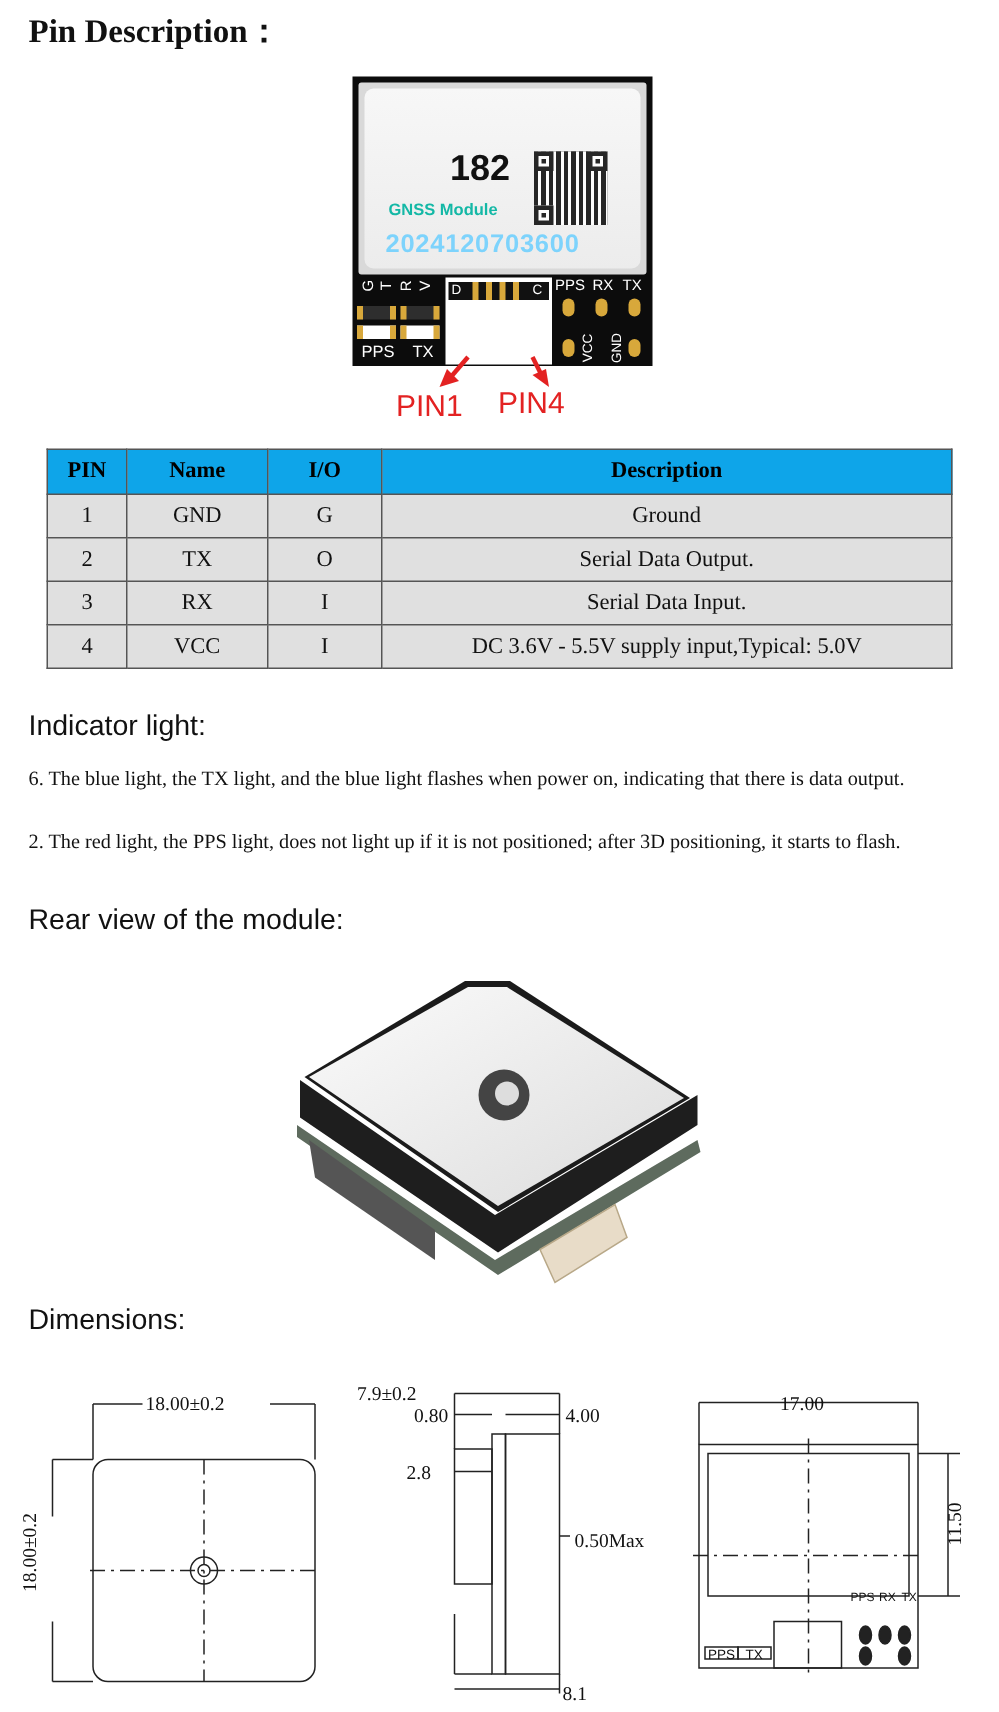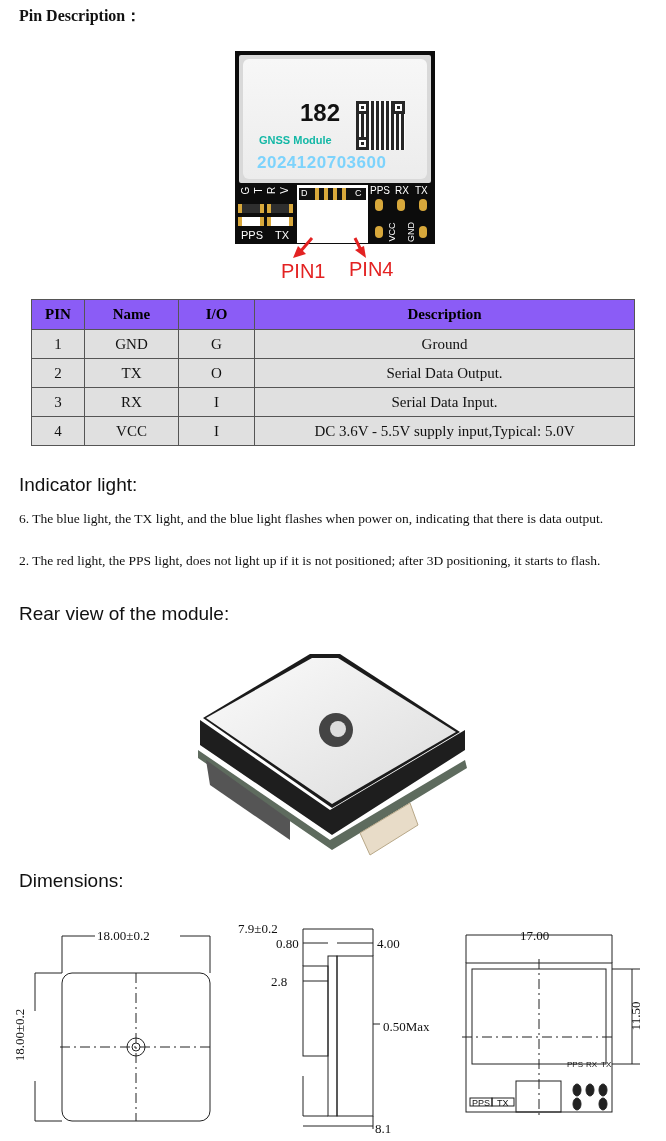--- a/index.html
+++ b/index.html
@@ -1,42 +1,42 @@
 <!DOCTYPE html>
 <html><head>
 <meta charset="utf-8">
 <style>
   html,body{margin:0;padding:0;background:#fff;}
   body{width:666px;height:1141px;position:relative;overflow:hidden;color:#111;}
   .serif{font-family:"Liberation Serif","DejaVu Serif",serif;}
   .sans{font-family:"Liberation Sans","DejaVu Sans",sans-serif;}
   .abs{position:absolute;}
-  h1.title{position:absolute;left:19px;top:6px;margin:0;font-size:16px;font-weight:bold;text-align:center;}
+  h1.title{position:absolute;left:19px;top:6px;margin:0;font-size:22px;font-weight:bold;text-align:center;}
   
   .mod{position:absolute;left:235px;top:51px;width:200px;height:193px;background:#0c0c0c;}
   .mod .can{position:absolute;left:4px;top:4px;width:192px;height:128px;background:#d9d9d9;border-radius:2px;}
   .mod .can .face{position:absolute;left:4px;top:4px;right:4px;bottom:4px;background:linear-gradient(180deg,#f7f7f7,#ececec);border-radius:6px;}
   .mod .t182{position:absolute;left:65px;top:48px;font-size:24px;font-weight:bold;color:#111;}
   .mod .tgn{position:absolute;left:24px;top:83px;font-size:11px;font-weight:bold;color:#14b8a6;}
   .mod .tsn{position:absolute;left:22px;top:102px;font-size:17px;font-weight:bold;color:#7dd3fc;letter-spacing:0.5px;}
   .qr{position:absolute;left:121px;top:50px;width:49px;height:49px;background:
      repeating-linear-gradient(90deg,#111 0 3px,#fff 3px 5px),#111;opacity:.9;}
   .qr .fp{position:absolute;width:13px;height:13px;border:3px solid #111;background:#fff;box-sizing:border-box;}
   .qr .fp::after{content:"";position:absolute;left:2px;top:2px;width:3px;height:3px;background:#111;}
   .mod .lbl{position:absolute;color:#fff;font-size:10px;font-family:"Liberation Sans",sans-serif;}
   .conn{position:absolute;left:62px;top:134px;width:71px;height:58px;background:#fff;}
   .conn .strip{position:absolute;left:2px;top:3px;width:67px;height:12px;background:#111;}
   .conn .pin{position:absolute;top:3px;width:4px;height:12px;background:#d8a83b;}
   .pad{position:absolute;width:8px;height:12px;border-radius:4px;background:#d8a83b;}
   .smd{position:absolute;width:26px;height:9px;background:#2e2e2e;border-left:4px solid #d8a83b;border-right:4px solid #d8a83b;box-sizing:border-box;}
   .smdw{position:absolute;width:26px;height:9px;background:#fff;border-left:4px solid #d8a83b;border-right:4px solid #d8a83b;box-sizing:border-box;}
-  .pinlabel{position:absolute;color:#e32222;font-size:20px;font-family:"Liberation Sans",sans-serif;margin-left:17px;}
+  .pinlabel{position:absolute;color:#e32222;font-size:20px;font-family:"Liberation Sans",sans-serif;}
   
   table.pins{position:absolute;left:31px;top:299px;width:604px;border-collapse:collapse;font-size:15px;}
-  table.pins th{background:#8b5cf6;color:#000;font-weight:bold;height:27px;border:1px solid #555;}
+  table.pins th{background:#0ea5e9;color:#000;font-weight:bold;height:27px;border:1px solid #555;}
   table.pins td{background:#e0e0e0;height:26px;text-align:center;border:1px solid #555;}
   h2.sec{position:absolute;left:19px;margin:0;font-size:19px;font-weight:normal;}
   .para{position:absolute;left:19px;width:628px;font-size:13.5px;line-height:21px;text-align:justify;}
   
   svg{position:absolute;}
 </style>
 </head>
 <body>
 
 <h1 class="title serif">Pin Description：</h1>

